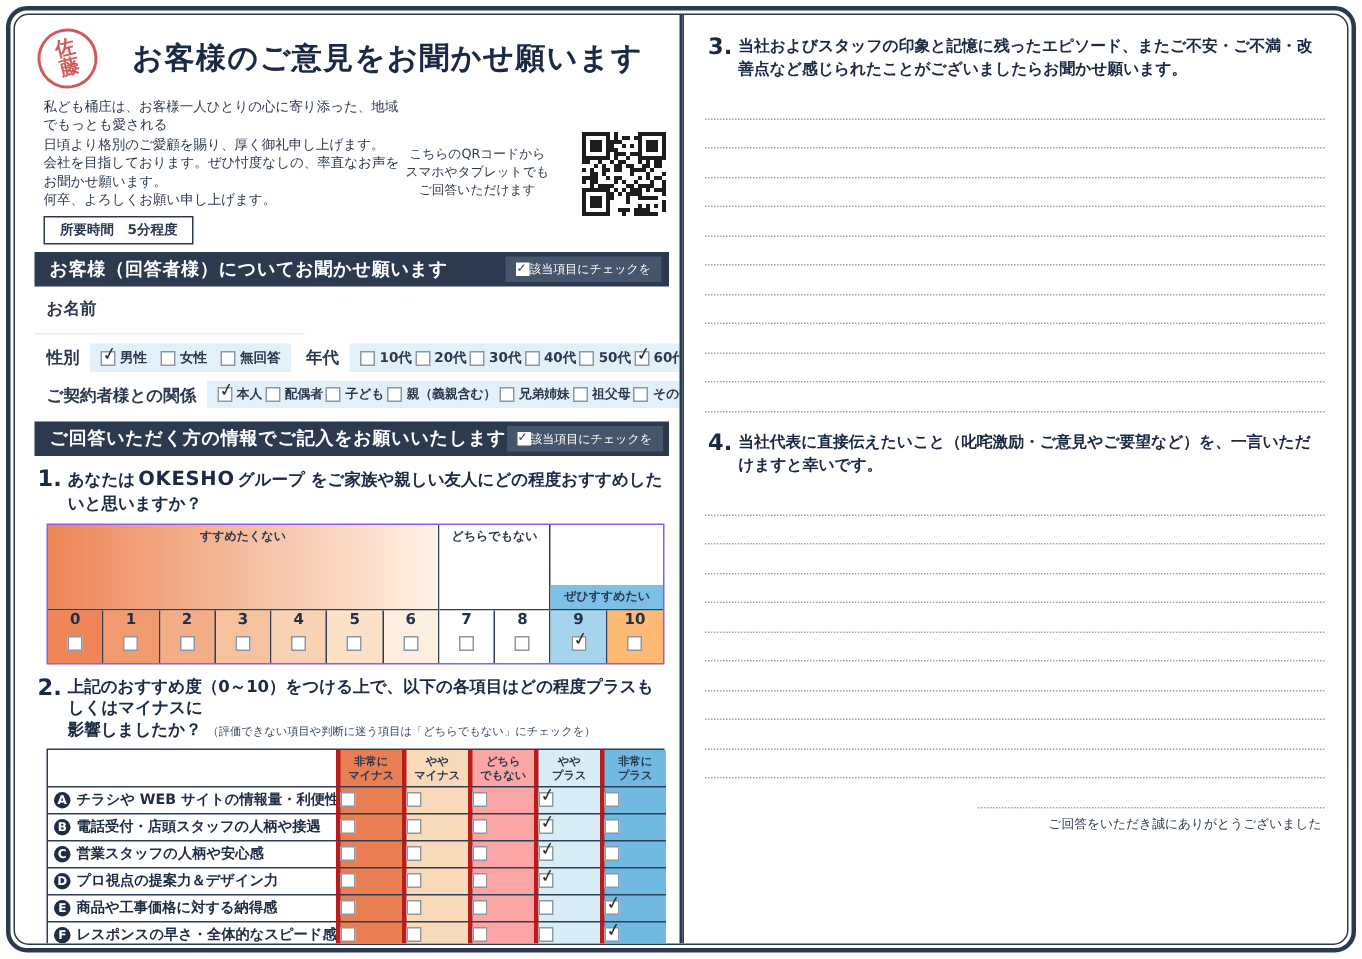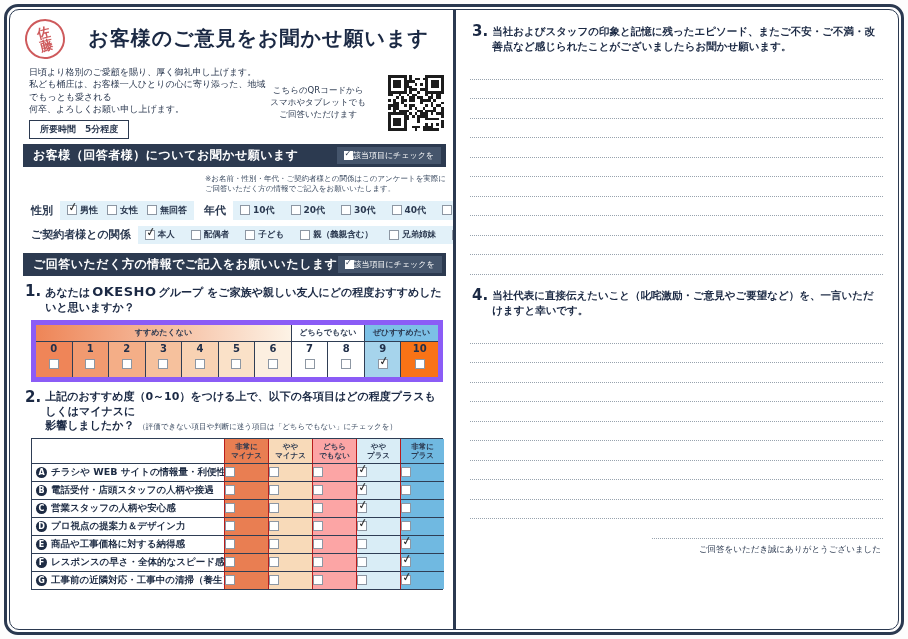--- a/index.html
+++ b/index.html
@@ -45,53 +45,53 @@
 
   
   .name-row { display:flex; align-items:flex-start; margin-top:7px; }
   .name-label { font-size:11px; font-weight:bold; color:#2b3950; padding-left:8px; width:180px; border-bottom:1px solid #e4ebf1; padding-bottom:9px; }
   .name-note { margin-left:auto; font-size:7.5px; color:#3a4a60; line-height:1.4; text-align:left; }
   .name-note span { display:block; }
 
   .opt-row { display:flex; align-items:center; margin-top:6px; padding-left:8px; }
   .opt-label { font-size:11px; font-weight:bold; color:#2b3950; white-space:nowrap; margin-right:7px;text-align:center; }
   .opt-strip { background:#e2f1f9; display:flex; align-items:center; padding:3px 7px; gap:9px; }
-  .opt-strip.grow { flex:1; justify-content:space-between; gap:16px; }
+  .opt-strip.grow { flex:1; justify-content:space-between; gap:2px; }
   .opt { display:flex; align-items:center; gap:3px; font-size:9px; font-weight:bold; color:#2b3950; white-space:nowrap; }
   .opt.small { font-size:8.5px; }
 
   .cb { display:inline-block; width:10px; height:10px; background:#fff; border:1px solid #8d97a3; position:relative; flex:none; }
   .cb.on::after { content:"✓"; position:absolute; left:0; top:-6px; font-size:12px; font-weight:bold; color:#2f2f2f; transform:rotate(-10deg); }
 
   
   .q { display:flex; margin-top:8px; padding-left:2px; }
   .qnum { font-size:15px; font-weight:bold; color:#1b2944; margin-right:4px; line-height:1.05; flex:none; }
   .qbody { font-size:11px; font-weight:bold; color:#1b2944; line-height:1.3; }
   .brand { font-size:13px; font-weight:900; letter-spacing:.5px; margin:0 2px; }
   .qnote { display:block; font-size:7.5px; font-weight:normal; color:#3a4a60; margin-top:2px; }
   .qnote-inline { font-size:7.5px; font-weight:normal; color:#3a4a60;text-align:right; }
 
   
-  .scale { margin:5px 0 0 8px; width:412px; border:5px solid #8b5cf6; }
+  .scale { margin:5px 0 0 8px; width:412px; border:1px solid #8b5cf6; }
   .scale-head, .scale-body { display:grid; grid-template-columns:repeat(11,1fr); }
   .g { font-size:8px; font-weight:bold; color:#2b3950; text-align:center; padding:2.5px 0; border-bottom:1px solid #2f3e55; border-right:1px solid #2f3e55; }
   .g1 { grid-column:span 7; background:linear-gradient(to right,#ee8557,#fdf3e6); }
   .g2 { grid-column:span 2; background:#fff; }
-  .g3 { grid-column:span 2; background:#7cc0e6; border-right:none; }
+  .g3 { grid-column:span 2; background:#7cc0e6; border-right:none;margin-top:40px; }
   .s-cell { text-align:center; padding:1px 0 4px; border-right:1px solid #2f3e55; }
   .s-cell:last-child { border-right:none; }
   .s-num { display:block; font-size:10px; font-weight:bold; color:#22304a; line-height:1.15; }
   .c0{background:#ef8558}.c1{background:#f19a70}.c2{background:#f4ae87}.c3{background:#f6c19d}
   .c4{background:#f8d2b3}.c5{background:#fae1c8}.c6{background:#fcefe0}
-  .c7,.c8{background:#fff}.c9{background:#a6d4ec}.c10{background:#f97316}
+  .c7,.c8{background:#fff}.c9{background:#a6d4ec}.c10{background:#fdba74}
 
   
   .t2 { margin:5px 0 0 8px; width:412px; border:1px solid #2f3e55; }
   .t2-row { display:grid; grid-template-columns:192px repeat(5,44px); }
-  .t2-cell { border-left:1px solid #b91c1c; border-top:1px solid #2f3e55; display:flex; align-items:center; justify-content:flex-start; }
+  .t2-cell { border-left:3px solid #b91c1c; border-top:1px solid #2f3e55; display:flex; align-items:center; justify-content:flex-start; }
   .t2-row > .t2-cell:first-child { border-left:none; }
   .t2-head > .t2-cell { border-top:none; padding:2.5px 0; font-size:7.5px; font-weight:bold; color:#2b3950; line-height:1.25; flex-direction:column; }
   .t2-label { justify-content:flex-start; gap:4px; padding-left:4px; height:18px; font-size:9.5px; font-weight:bold; color:#1e2c44; white-space:nowrap; overflow:hidden; }
   .t2-head .t2-label { height:auto; background:#fff; }
   .letter { width:11px; height:11px; border-radius:50%; background:#1e2c44; color:#fff; font-size:8px; font-weight:bold; display:flex; align-items:center; justify-content:center; flex:none; }
   .col-a{background:#e97e52}.col-b{background:#f8dab9}.col-c{background:#fca5a5}
   .col-d{background:#d9edf6}.col-e{background:#70b9e1}
 
   .dots { border-bottom:1.5px dotted #98a3ae; height:15px; }
 
@@ -114,22 +114,23 @@
     <div class="header-row">
       <div class="stamp">
         <span>佐</span>
         <span>藤</span>
       </div>
       <h1 class="page-title">お客様のご意見をお聞かせ願います</h1>
     </div>
 
     <div class="intro-row">
       <div class="intro-left">
+        <p class="intro-line">私ども桶庄は、お客様一人ひとりの心に寄り添った、地域でもっとも愛される</p>
         <p class="intro-line">日頃より格別のご愛顧を賜り、厚く御礼申し上げます。</p>
-        <p class="intro-line">私ども桶庄は、お客様一人ひとりの心に寄り添った、地域でもっとも愛される</p>
+        <p class="intro-line">会社を目指しております。ぜひ忖度なしの、率直なお声をお聞かせ願います。</p>
         <p class="intro-line">何卒、よろしくお願い申し上げます。</p>
         <span class="time-box">所要時間　5分程度</span>
       </div>
       <div class="qr-group">
         <div class="qr-caption">
           <span>こちらのQRコードから</span>
           <span>スマホやタブレットでも</span>
           <span>ご回答いただけます</span>
         </div>
         <svg class="qr" fill="#1c1c1c" shape-rendering="crispEdges" viewBox="0 0 21 21">
@@ -370,24 +371,21 @@
 
     <div class="banner">
       <span class="banner-title">お客様（回答者様）についてお聞かせ願います</span>
       <span class="badge">
         <span class="badge-icon"></span>
         <span>該当項目にチェックを</span>
       </span>
     </div>
 
     <div class="name-row">
-      <span class="name-note">
-        <span>※お名前・性別・年代・ご契約者様との関係はこのアンケートを実際に</span>
-        <span>ご回答いただく方の情報でご記入をお願いいたします。</span>
-      </span>
+      <span class="name-label">お名前</span>
     </div>
 
     <div class="opt-row">
       <span class="opt-label">性別</span>
       <span class="opt-strip">
         <span class="opt">
                 <span class="cb on"></span>
                 <span>男性</span>
               </span>
         <span class="opt">

